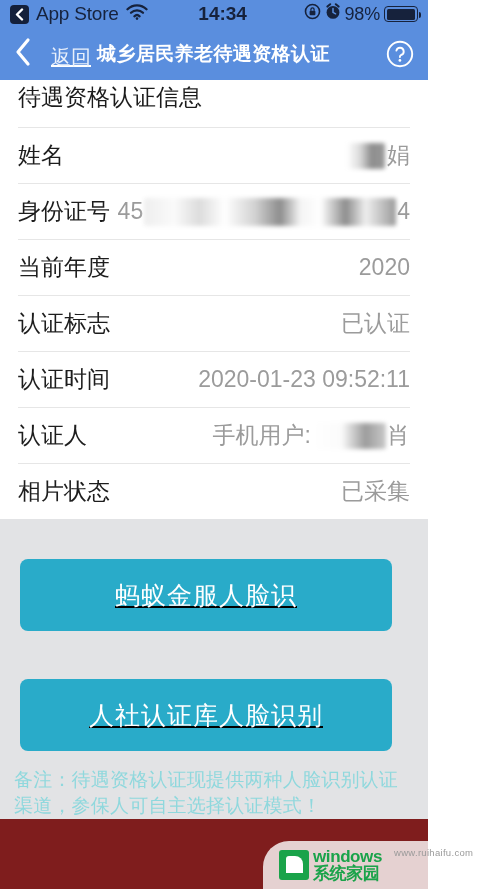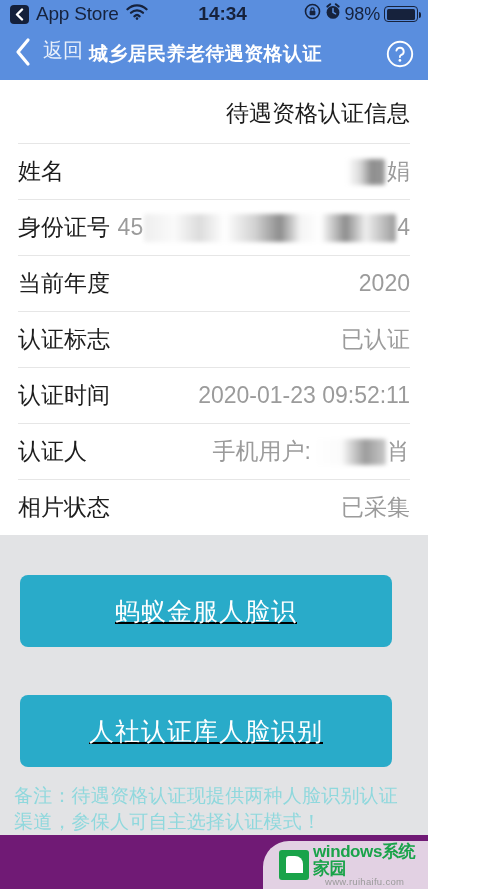--- a/index.html
+++ b/index.html
@@ -1,21 +1,21 @@
 <!DOCTYPE html>
 <html><head>
 <meta charset="utf-8">
 <style>
   * { margin:0; padding:0; box-sizing:border-box; }
   html, body {
     width:500px; height:889px;
     font-family:"Liberation Sans","DejaVu Sans",sans-serif;
     background:#ffffff; overflow:hidden;
   }
-  #app { position:relative; width:428px; height:889px; background:#701a75; }
+  #app { position:relative; width:428px; height:889px; background:#7f1d1d; }
 
   
   .statusbar {
     height:28px; background:#5a8ede; color:#14203a;
     display:flex; align-items:center; padding:0 10px;
     font-size:19px; font-weight:600; letter-spacing:-0.2px;
   }
   .sb-left { display:flex; align-items:center; gap:7px; flex:0 0 auto; }
   .sb-back-badge {
     width:19px; height:19px; background:#14203a; border-radius:4px;
@@ -35,35 +35,35 @@
   .sb-batt:after {
     content:""; position:absolute; right:-4px; top:5px;
     width:2.4px; height:6px; background:#16223c; border-radius:0 2px 2px 0;
   }
 
   
   .navbar {
     height:52px; background:#5a8ede; color:#ffffff;
     display:flex; align-items:center; padding:0 14px; position:relative;
   }
-  .nav-back { display:flex; align-items:flex-start; gap:11px; cursor:pointer; flex:0 0 auto; }
+  .nav-back { display:flex; align-items:flex-end; gap:19px; cursor:pointer; flex:0 0 auto;text-decoration:underline; }
   .nav-back-label { font-size:20px; color:#e9f0fb; font-weight:400; }
   .nav-title {
     font-size:19px; font-weight:700; color:#ffffff; margin-left:6px;
     letter-spacing:0.4px; white-space:nowrap;
   }
   .nav-help {
     position:absolute; right:14px; top:50%; transform:translateY(-50%);
     width:28px; height:28px; cursor:pointer;
   }
 
   
   .card { background:#ffffff; padding:0 18px; }
   .card-title {
-    font-size:23px; color:#1b1b1b; padding:18px 0 14px 0; font-weight:400;text-align:right;
+    font-size:23px; color:#1b1b1b; padding:2px 0 14px 0; font-weight:400;
   }
   .row {
     height:56px; display:flex; align-items:center;
     border-top:1px solid #e6e6e6; position:relative;
   }
   .row-label { font-size:23px; color:#1d1d1d; flex:0 0 auto; font-weight:400; }
   .row-value {
     margin-left:auto; font-size:23px; color:#9b9b9b; font-weight:400;
     display:flex; align-items:center; white-space:nowrap;
   }
@@ -109,21 +109,21 @@
   }
   .wm-mark {
     width:30px; height:30px; background:#1aa34a; border-radius:3px;
     position:relative; flex:0 0 auto;
   }
   .wm-mark:after {
     content:""; position:absolute; left:7px; top:6px;
     width:17px; height:17px; background:#ffffff;
     border-radius:3px 8px 0 0;
   }
-  .wm-text { display:flex; flex-direction:column; line-height:1.02; }
+  .wm-text { display:flex; line-height:1.02; }
   .wm-line1 { font-size:17px; font-weight:700; color:#1aa34a; letter-spacing:-0.4px; }
   .wm-line1 b { color:#1aa34a; }
   .wm-line2 { font-size:9.5px; color:#9a9a9a; letter-spacing:0.3px;margin-left:12px; }
 </style>
 </head>
 <body>
 
 <div id="app">
 
   <div class="statusbar">

